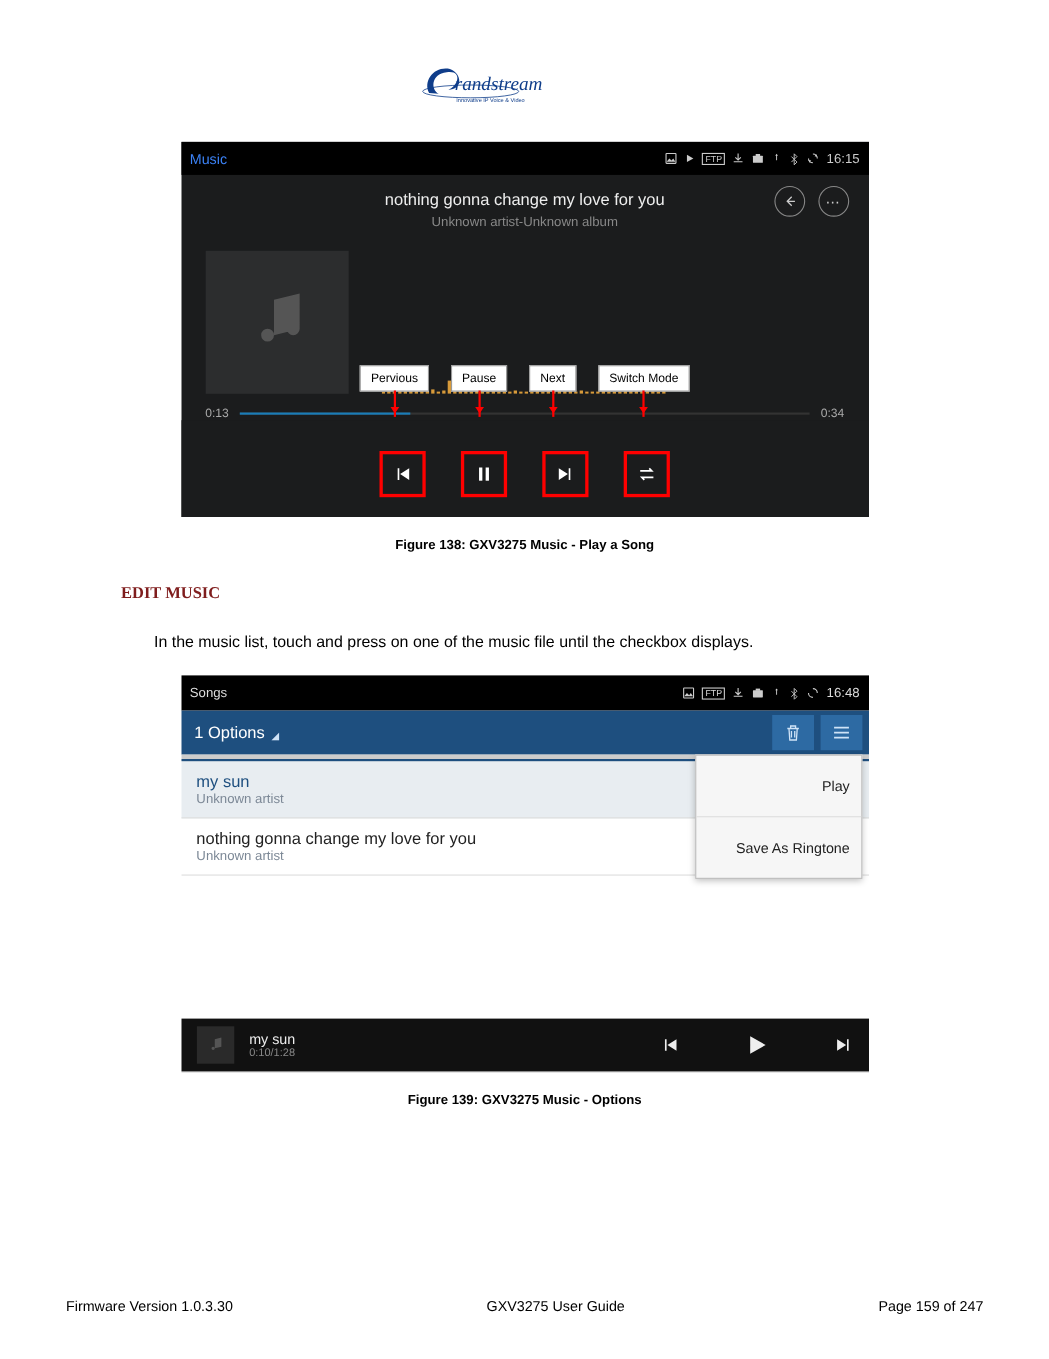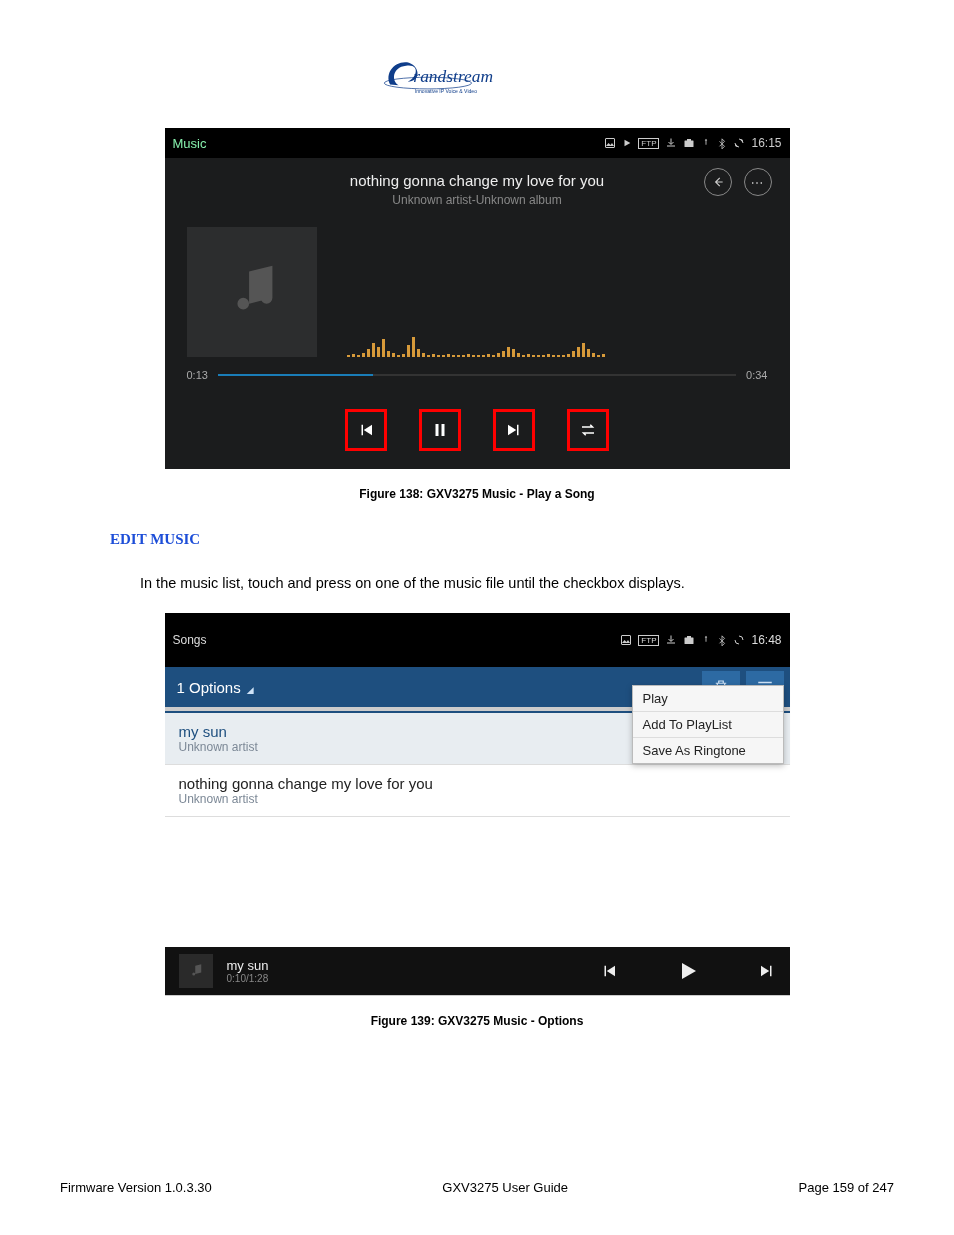--- a/index.html
+++ b/index.html
@@ -1,21 +1,21 @@
 <!DOCTYPE html>
 <html><head>
 <meta charset="utf-8">
 <style>
   body { margin:0; font-family:Arial,Helvetica,sans-serif; background:#fff; color:#000; }
   .page { width:954px; height:1235px; margin:0 auto; position:relative; box-sizing:border-box; padding:50px 60px 40px 60px; }
   .logo-wrap { text-align:center; padding-right:40px; margin-bottom:18px; }
   .logo-wrap svg { width:160px; height:56px; }
   .screenshot1 { width:625px; margin:0 auto; background:#1b1c1d; color:#fff; font-family:Helvetica,Arial,sans-serif; position:relative; }
   .s1-status { display:flex; align-items:center; height:26px; padding:2px 8px; background:#000; font-size:13px; }
-  .s1-status-title { flex:1; color:#86efac; }
+  .s1-status-title { flex:1; color:#3b82f6; }
   .s1-status-icons { display:flex; gap:6px; align-items:center; color:#ccc; font-size:12px; }
   .s1-head { text-align:center; padding:14px 0 10px; position:relative; }
   .s1-song { font-size:15px; color:#eee; }
   .s1-artist { font-size:12px; color:#888; margin-top:4px; }
   .circle-btn { position:absolute; top:10px; width:26px; height:26px; border:1px solid #888; border-radius:50%; display:flex; align-items:center; justify-content:center; color:#ccc; font-size:13px; }
   .circle-back { right:58px; }
   .circle-more { right:18px; letter-spacing:1px; }
   .s1-body { display:flex; padding:10px 22px 4px 22px; align-items:flex-end; }
   .albumart { width:130px; height:130px; background:#2c2d2e; display:flex; align-items:center; justify-content:center; }
   .albumart svg { width:70px; height:70px; fill:#555; }
@@ -25,25 +25,25 @@
   .prog-bar { flex:1; height:2px; background:#333; position:relative; }
   .prog-fill { position:absolute; left:0; top:0; height:2px; background:#1a7db8; width:30%; }
   .labels-row { display:flex; justify-content:center; gap:20px; margin-top:-30px; padding-bottom:6px; position:relative; z-index:3; }
   .label-box { background:#fff; color:#000; border:1px solid #999; font-size:11px; padding:5px 9px; position:relative; }
   .label-box .arrow { position:absolute; left:50%; top:100%; width:2px; height:24px; background:red; transform:translateX(-50%); }
   .label-box .arrow:after { content:''; position:absolute; bottom:-1px; left:-3px; border:4px solid transparent; border-top:6px solid red; }
   .s1-ctrls { display:flex; justify-content:center; gap:32px; padding:28px 0 18px; background:#1b1c1d; }
   .ctrl { width:36px; height:36px; border:3px solid red; display:flex; align-items:center; justify-content:center; color:#fff; }
   .ctrl svg { width:18px; height:18px; fill:#fff; }
   .fig-cap { text-align:center; font-size:12px; font-weight:bold; margin:18px 0 30px; }
-  .section-h { font-family:Georgia,'Times New Roman',serif; color:#1d4ed8; font-weight:bold; font-size:15px; margin:10px 0 24px 50px; }
+  .section-h { font-family:Georgia,'Times New Roman',serif; color:#7f1d1d; font-weight:bold; font-size:15px; margin:10px 0 24px 50px; }
   .body-text { font-size:14.5px; line-height:1.6; margin:0 50px 18px 80px; }
   .inline-icon { display:inline-flex; width:22px; height:18px; background:#2d6aa3; color:#cfe3f7; align-items:center; justify-content:center; vertical-align:middle; font-size:12px; }
   .screenshot2 { width:625px; margin:0 auto; background:#fff; color:#222; font-family:Helvetica,Arial,sans-serif; border-bottom:1px solid #ccc; }
-  .s2-status { background:#000; color:#ddd; height:24px; font-size:12px; display:flex; align-items:center; padding:15px 8px; }
+  .s2-status { background:#000; color:#ddd; height:24px; font-size:12px; display:flex; align-items:center; padding:4px 8px; }
   .s2-status .spacer { flex:1; }
   .s2-status-icons{ display:flex; gap:6px; align-items:center; }
   .s2-bar { background:#1e4f7f; color:#fff; height:40px; display:flex; align-items:center; padding:0 6px 0 12px; font-size:15px; }
   .s2-bar .spacer{flex:1}
   .s2-bar-btn { width:38px; height:32px; background:#2d6aa3; margin-left:6px; display:flex; align-items:center; justify-content:center; }
   .s2-bar-btn svg{width:18px;height:18px;fill:#cfe3f7}
   .s2-tabstrip { height:4px; background:#ccc; }
   .song-row { padding:10px 14px; border-bottom:1px solid #ddd; }
   .song-row.selected { background:#e8edf1; border-top:2px solid #1e4f7f; }
   .song-row .t { font-size:15px; color:#1e4f7f; }
@@ -52,21 +52,21 @@
   .s2-empty { height:130px; }
   .s2-footer { background:#111; color:#ddd; height:48px; display:flex; align-items:center; padding:0 14px; gap:14px; }
   .s2-footer .mini-art { width:34px; height:34px; background:#2a2a2a; display:flex;align-items:center;justify-content:center }
   .s2-footer .mini-art svg{width:18px;height:18px;fill:#555}
   .s2-footer .meta .tt{font-size:13px;color:#eee}
   .s2-footer .meta .tm{font-size:10px;color:#888}
   .s2-footer .spacer{flex:1}
   .s2-footer svg{width:18px;height:18px;fill:#eee}
   .s2-menu { position:relative; }
   .popup { position:absolute; right:6px; top:72px; width:150px; background:#f6f6f6; border:1px solid #bbb; box-shadow:0 2px 6px rgba(0,0,0,0.25); font-size:13px; }
-  .popup div { padding:5px 10px; border-bottom:1px solid #ddd; }
+  .popup div { padding:20px 10px; border-bottom:1px solid #ddd;text-align:right; }
   .popup div:last-child{border-bottom:none}
   .footer-line { position:absolute; bottom:40px; left:60px; right:60px; display:flex; justify-content:space-between; font-size:13px; }
   .opts-tri { display:inline-block; margin-left:6px; font-size:9px; color:#cfe3f7; transform:translateY(3px); }
 </style>
 </head>
 <body>
 
 <div class="page">
 
   <div class="logo-wrap">
@@ -175,20 +175,26 @@
           <span style="height:6px"></span>
           <span style="height:10px"></span>
           <span style="height:14px"></span>
         <span style="height:8px"></span>
           <span style="height:4px"></span>
           <span style="height:2px"></span>
           <span style="height:3px"></span>
       </div>
     </div>
     <div style="position:relative">
+      <div class="labels-row">
+        <div class="label-box"><span>Pervious</span><span class="arrow"></span></div>
+        <div class="label-box"><span>Pause</span><span class="arrow"></span></div>
+        <div class="label-box"><span>Next</span><span class="arrow"></span></div>
+        <div class="label-box"><span>Switch Mode</span><span class="arrow"></span></div>
+      </div>
       <div class="s1-prog">
         <span>0:13</span>
         <div class="prog-bar">
             <div class="prog-fill"></div>
           </div>
         <span>0:34</span>
       </div>
     </div>
     <div class="s1-ctrls">
       <div class="ctrl">
@@ -293,21 +299,20 @@
       <svg viewBox="0 0 24 24" style="width:24px;height:24px">
           <path d="M6 4 L20 12 L6 20 Z"></path>
         </svg>
       <span style="width:30px"></span>
       <svg viewBox="0 0 24 24">
           <path d="M4 5 L15 12 L4 19 Z M16 5 H18 V19 H16 Z"></path>
         </svg>
     </div>
     <div class="popup">
       <div>Play</div>
-      <div>Add To PlayList</div>
       <div>Save As Ringtone</div>
     </div>
   </div>
 
   <div class="fig-cap">Figure 139: GXV3275 Music - Options</div>
 
   <div class="footer-line">
     <span>Firmware Version 1.0.3.30</span>
     <span>GXV3275 User Guide</span>
     <span>Page 159 of 247</span>

